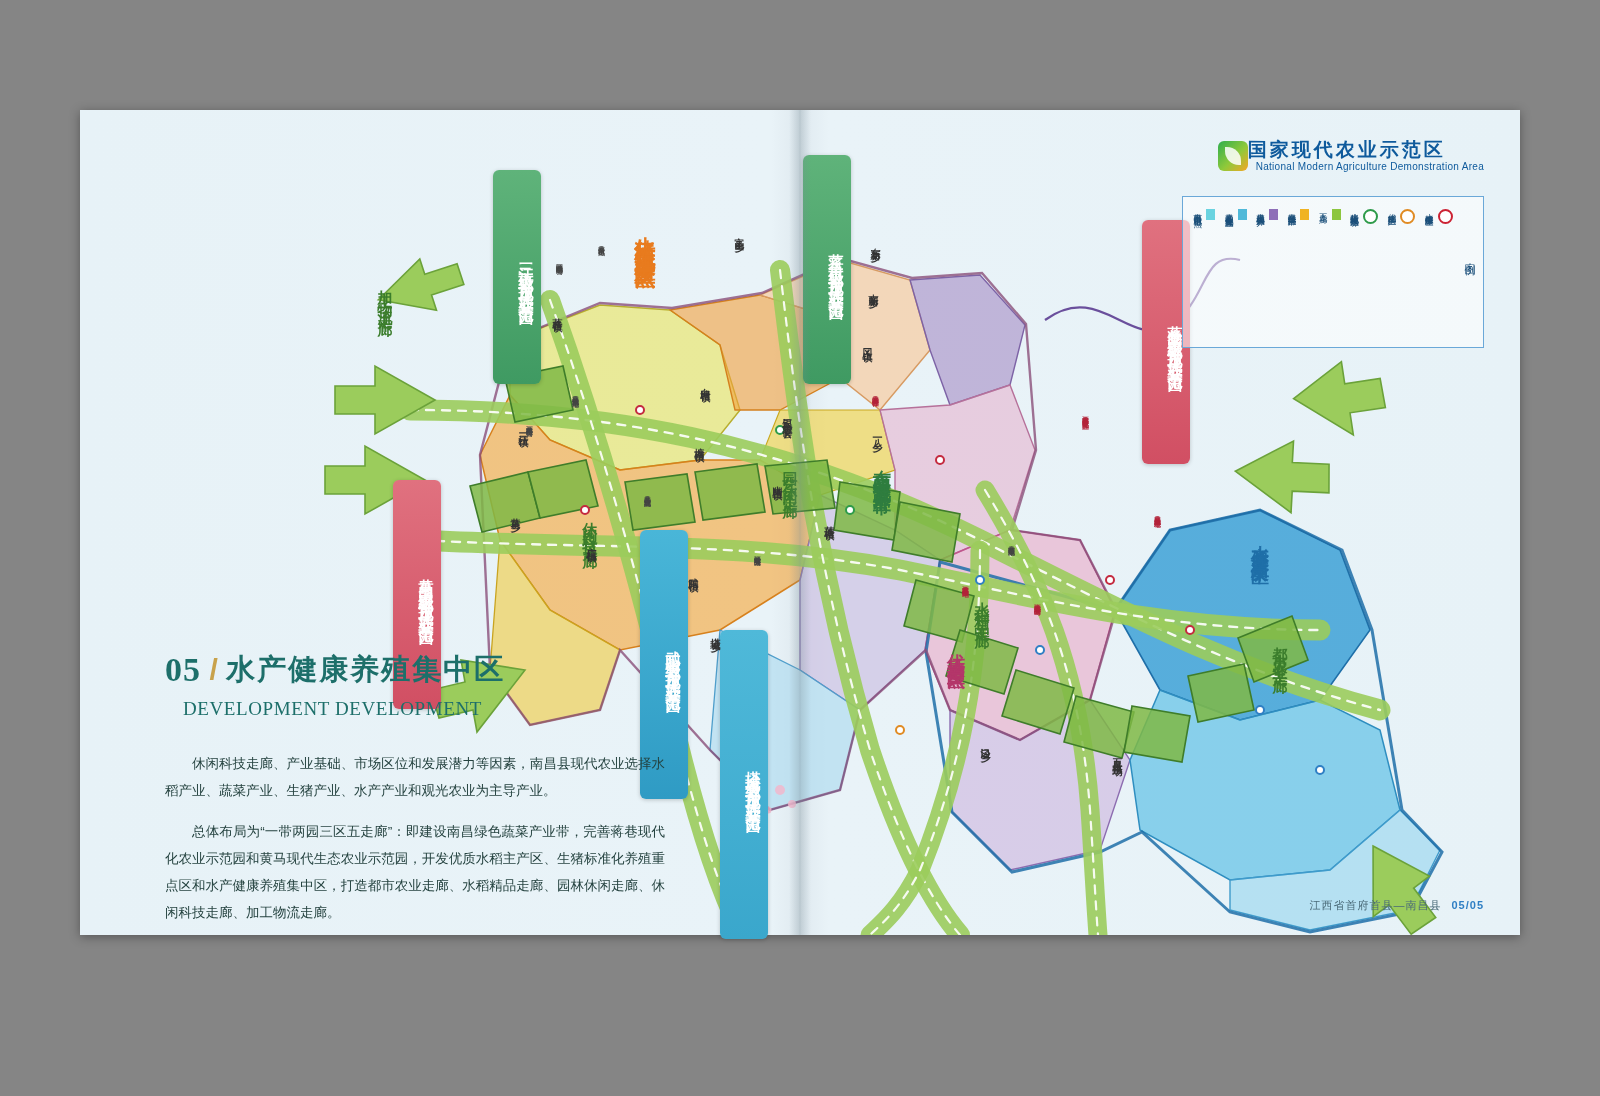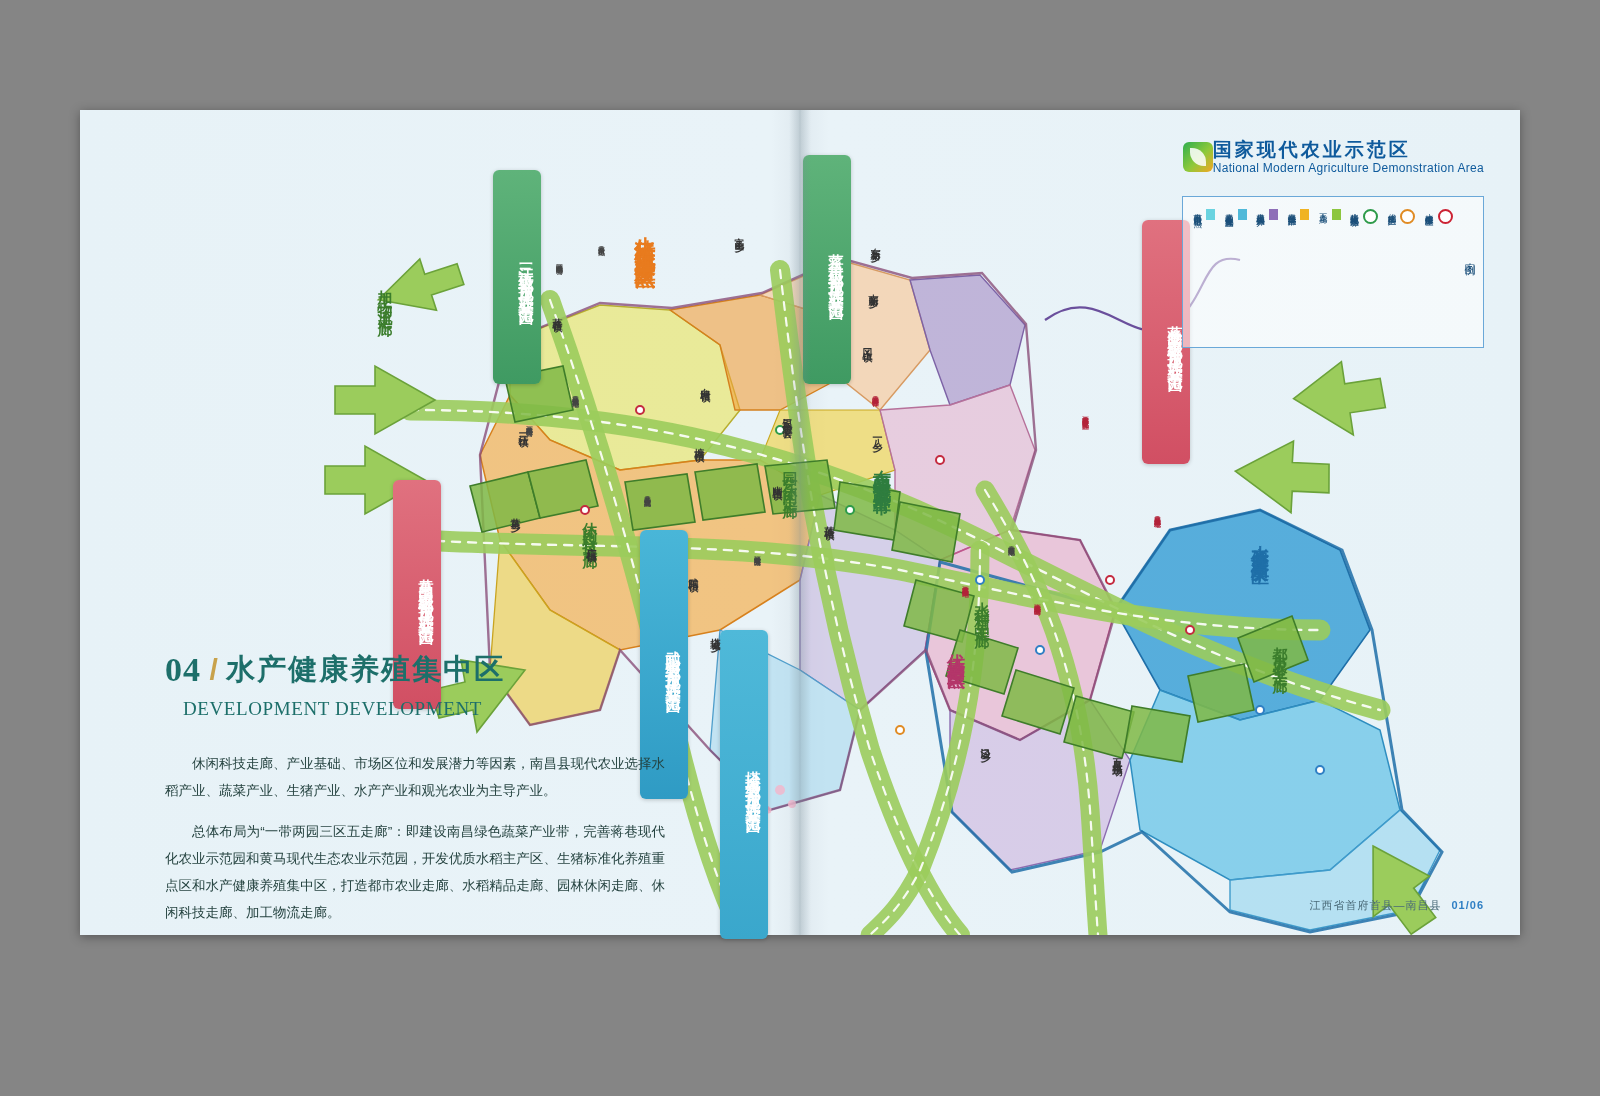--- a/index.html
+++ b/index.html
@@ -49,21 +49,21 @@
   .logo-mark{
     width:30px;height:30px;border-radius:6px;
     background:linear-gradient(135deg,#2eae4e 0%,#8fc93a 55%,#f5a623 100%);
     position:relative;
   }
   .logo-mark:after{
     content:"";position:absolute;left:7px;top:6px;width:16px;height:18px;
     border-radius:0 14px 0 14px;background:#fff;opacity:.85;
   }
   .logo-cn{font-size:19px;font-weight:bold;color:#0e5a9c;letter-spacing:3px;line-height:1.1;}
-  .logo-en{font-size:12px;color:#0e5a9c;letter-spacing:.3px;}
+  .logo-en{font-size:10px;color:#0e5a9c;letter-spacing:.3px;padding-left:8px;}
 
   
   .legend{
     position:absolute;right:36px;top:86px;width:300px;height:150px;
     border:1px solid #6aa8d8;background:rgba(255,255,255,.55);
   }
   .legend-title{
     position:absolute;right:6px;top:58px;font-size:11px;color:#1b4f7a;letter-spacing:1px;
     writing-mode:vertical-rl;
   }
@@ -371,30 +371,30 @@
         <span class="leg-swatch" style="background:#4fb9d9"></span>
       </div>
       <div class="leg-item">
         <span class="leg-label">南昌县百亩以上示范点</span>
         <span class="leg-swatch" style="background:#6ad3e0"></span>
       </div>
     </div>
   </div>
 
   <div class="title-row">
-    <span class="t-num">04</span>
+    <span class="t-num">05</span>
     <span class="t-slash">/</span>
     <span class="t-cn">水产健康养殖集中区</span>
     <div class="t-en" style="margin-left:18px;">DEVELOPMENT DEVELOPMENT</div>
   </div>
 
   <div class="body-text">
     <p>休闲科技走廊、产业基础、市场区位和发展潜力等因素，南昌县现代农业选择水稻产业、蔬菜产业、生猪产业、水产产业和观光农业为主导产业。</p>
     <p>总体布局为“一带两园三区五走廊”：即建设南昌绿色蔬菜产业带，完善蒋巷现代化农业示范园和黄马现代生态农业示范园，开发优质水稻主产区、生猪标准化养殖重点区和水产健康养殖集中区，打造都市农业走廊、水稻精品走廊、园林休闲走廊、休闲科技走廊、加工物流走廊。</p>
   </div>
 
   <div class="footer">
     <span>江西省首府首县—南昌县</span>
-    <span class="pg">01/06</span>
+    <span class="pg">05/05</span>
   </div>
 
   <div class="gutter"></div>
 </div>
 
 </body></html>

